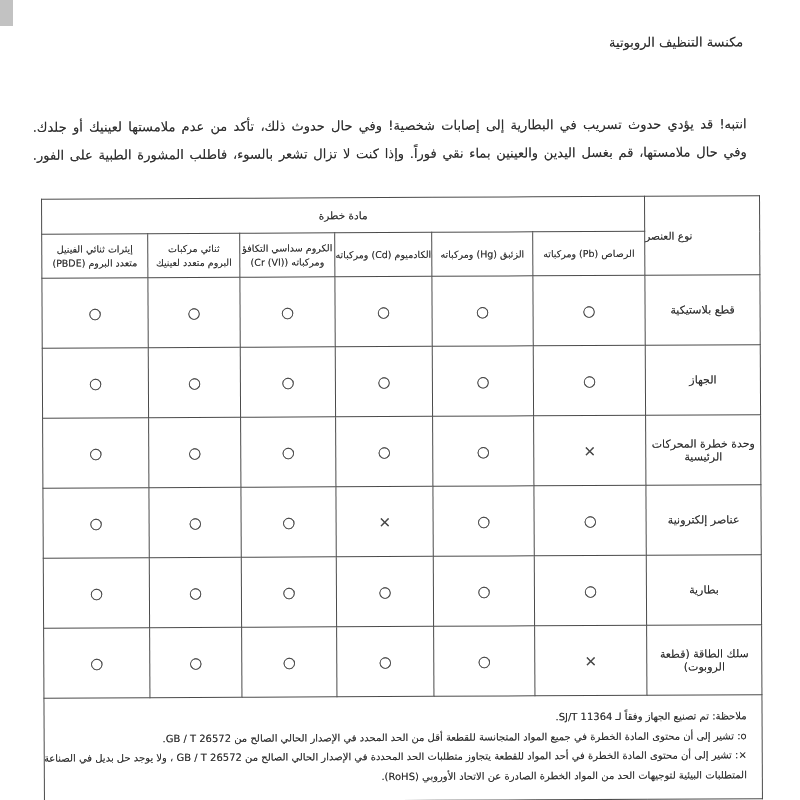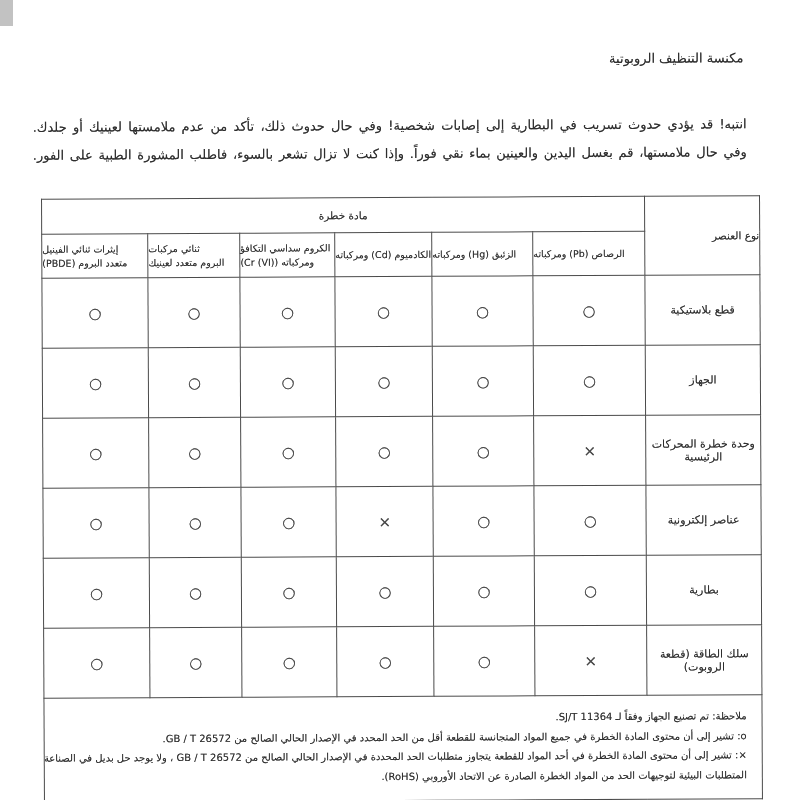--- a/index.html
+++ b/index.html
@@ -5,35 +5,35 @@
   html,body{margin:0;padding:0;background:#ffffff;}
   .page{
     position:relative;width:800px;height:800px;background:#ffffff;overflow:hidden;
     font-family:"DejaVu Sans", sans-serif;color:#2e2e2e;
     text-shadow:0 0 0.5px rgba(45,45,45,0.55);
   }
   .content{position:absolute;inset:0;transform:rotate(-0.28deg);}
   .scan-artifact{position:absolute;top:0;left:0;width:13px;height:26px;background:#c2c2c2;}
 
   .intro{position:absolute;top:31px;right:55px;direction:rtl;text-align:right;
-         font-size:13px;line-height:25px;margin-top:16px;}
+         font-size:13px;line-height:25px;}
   .intro p{margin:0;}
 
   .warning{position:absolute;top:112px;right:52px;left:34px;direction:rtl;
            font-size:13px;line-height:27.5px;}
   .warning p{margin:0;text-align:justify;text-align-last:justify;}
 
   table.rohs{
     position:absolute;top:197px;left:42px;width:718px;
     border-collapse:collapse;direction:rtl;table-layout:fixed;
   }
   .rohs th,.rohs td{border:1px solid #4b4b4b;font-weight:normal;padding:0;background:#fff;}
   .hazard-head{height:34px;text-align:center;font-size:10.5px;}
-  .elem-head{text-align:right;font-size:10.5px;}
-  tr.subhead th{height:43px;text-align:left;font-size:9.5px;line-height:14px;vertical-align:middle;}
+  .elem-head{text-align:left;font-size:10.5px;}
+  tr.subhead th{height:43px;text-align:center;font-size:9.5px;line-height:14px;vertical-align:middle;}
   tr.data-row td{height:37px;text-align:center;vertical-align:middle;}
   td.rowlabel{font-size:11px;padding:16px 4px;}
   td.mark{font-size:15px;color:#474747;}
   td.notes-cell{
     height:92px;vertical-align:top;direction:rtl;text-align:right;
     padding:11px 15px 0 10px;font-size:10px;line-height:19.5px;overflow:hidden;
   }
   .notes-cell p{margin:0;white-space:nowrap;}
 </style>
 </head>

